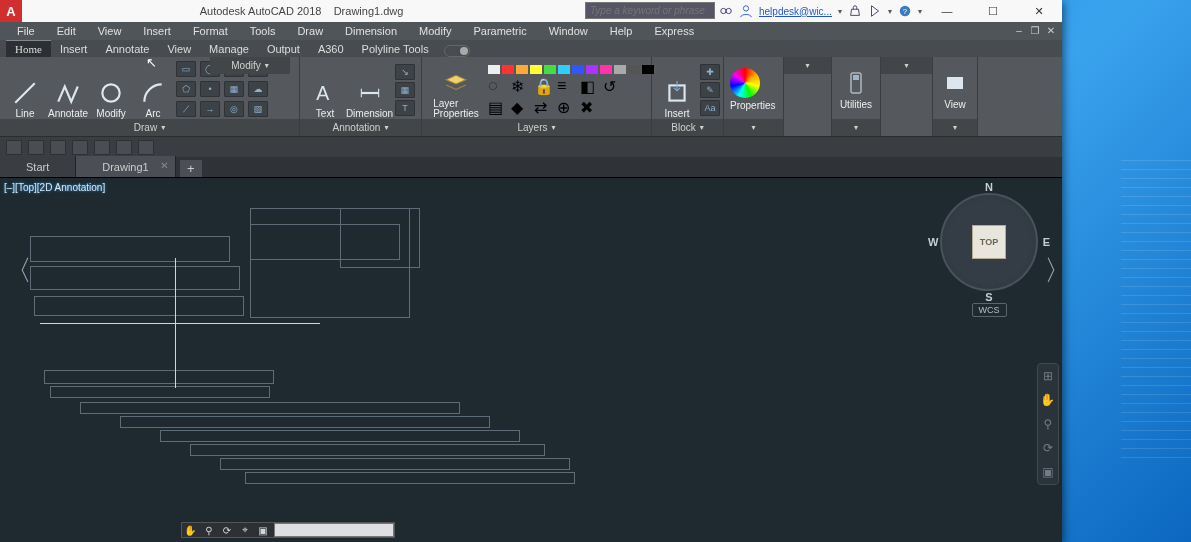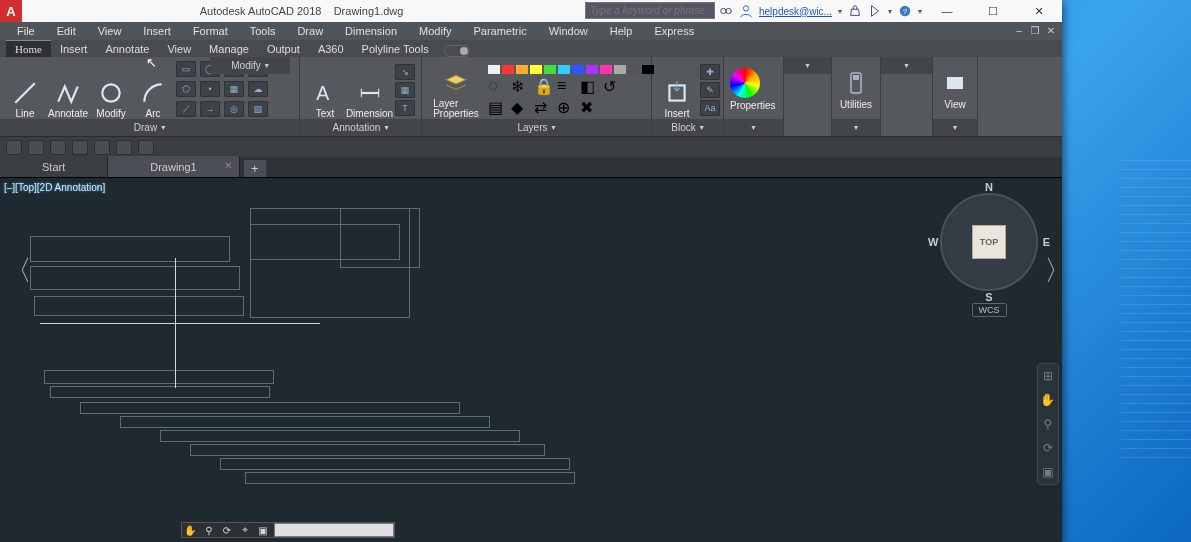--- a/index.html
+++ b/index.html
@@ -45,21 +45,21 @@
   .panel.sprop .body{flex-direction:column;align-items:flex-start;gap:2px;padding-top:2px;}
   .swatches{display:grid;grid-template-columns:repeat(12,13px);gap:1px;}
   .swatches div{width:12px;height:9px;}
   .iconrow{display:flex;gap:3px;}
   .iconrow .si{width:20px;height:18px;}
   .ribbon .circleic{width:30px;height:30px;border-radius:50%;background:conic-gradient(red,orange,yellow,lime,cyan,blue,magenta,red);}
   
   .qat{height:20px;background:#3a3d41;display:flex;align-items:center;padding-left:6px;gap:6px;}
   .qat .qi{width:16px;height:15px;background:#4a4e53;border:1px solid #2c2f33;border-radius:1px;}
   .doctabs{height:21px;background:#2f3337;display:flex;align-items:flex-end;font-size:11px;color:#ccc;border-bottom:1px solid #000;}
-  .doctabs .tab{height:21px;padding:0 42px;display:flex;align-items:center;background:#3a3d41;border-right:1px solid #222;position:relative;}
+  .doctabs .tab{height:21px;padding:0 26px;display:flex;align-items:center;background:#3a3d41;border-right:1px solid #222;position:relative;}
   .doctabs .tab.active{background:#4b4f55;}
   .doctabs .tab .cx{position:absolute;right:6px;top:4px;font-size:10px;color:#888;}
   .doctabs .plus{width:22px;height:17px;margin-left:4px;background:#4b4f55;display:flex;align-items:center;justify-content:center;color:#ccc;font-size:13px;}
   
   .canvas{position:relative;flex:1;height:calc(100% - 22px - 18px - 17px - 80px - 20px - 21px);background:#1e2930;overflow:hidden;}
   .canvas .vplabel{position:absolute;left:4px;top:4px;font-size:10px;color:#dbe5ee;}
   .canvas .vplabel span{text-shadow:0 0 3px #3af;}
   .wireframes{position:absolute;left:20px;top:20px;width:540px;height:320px;}
   .wireframes .wf{position:absolute;border:1px solid #5d6c76;background:transparent;}
   .crosshair-h{position:absolute;left:40px;top:145px;width:280px;height:1px;background:#cfd6db;}

